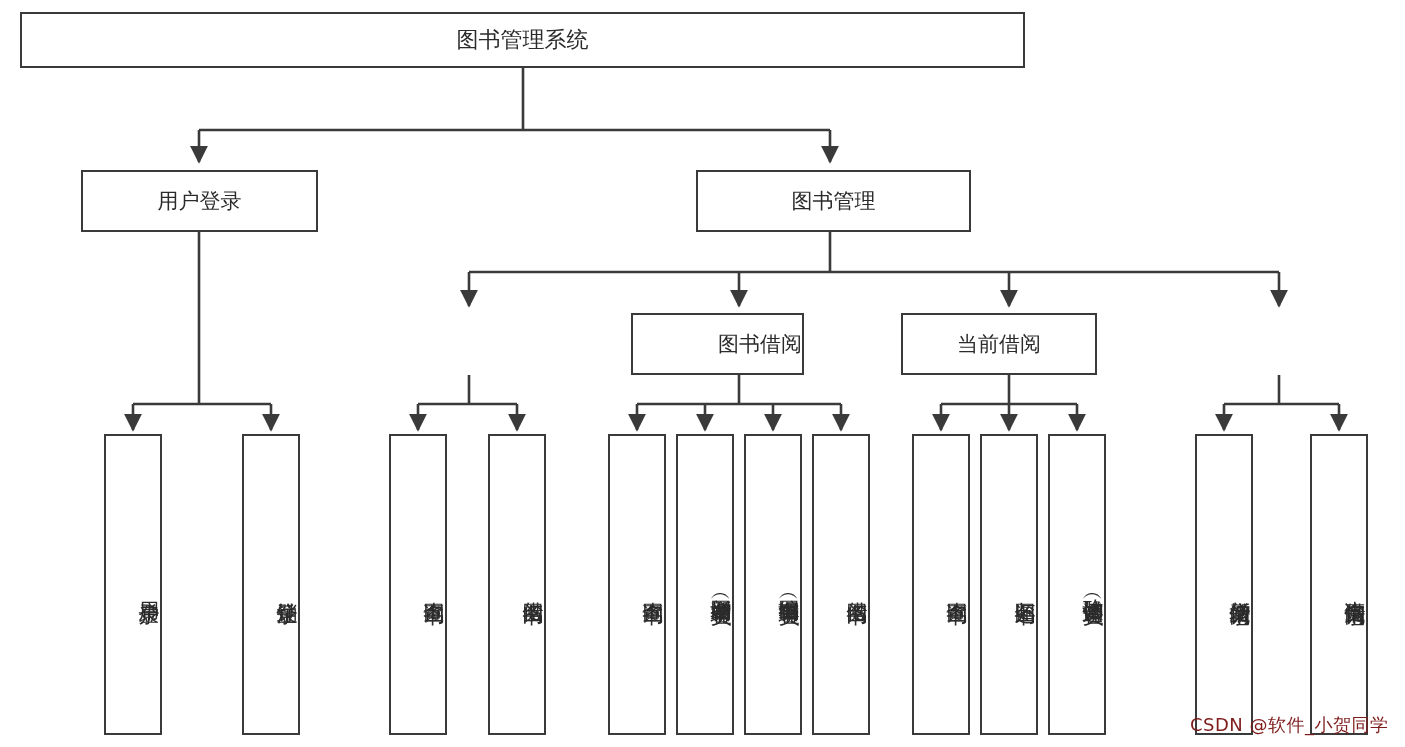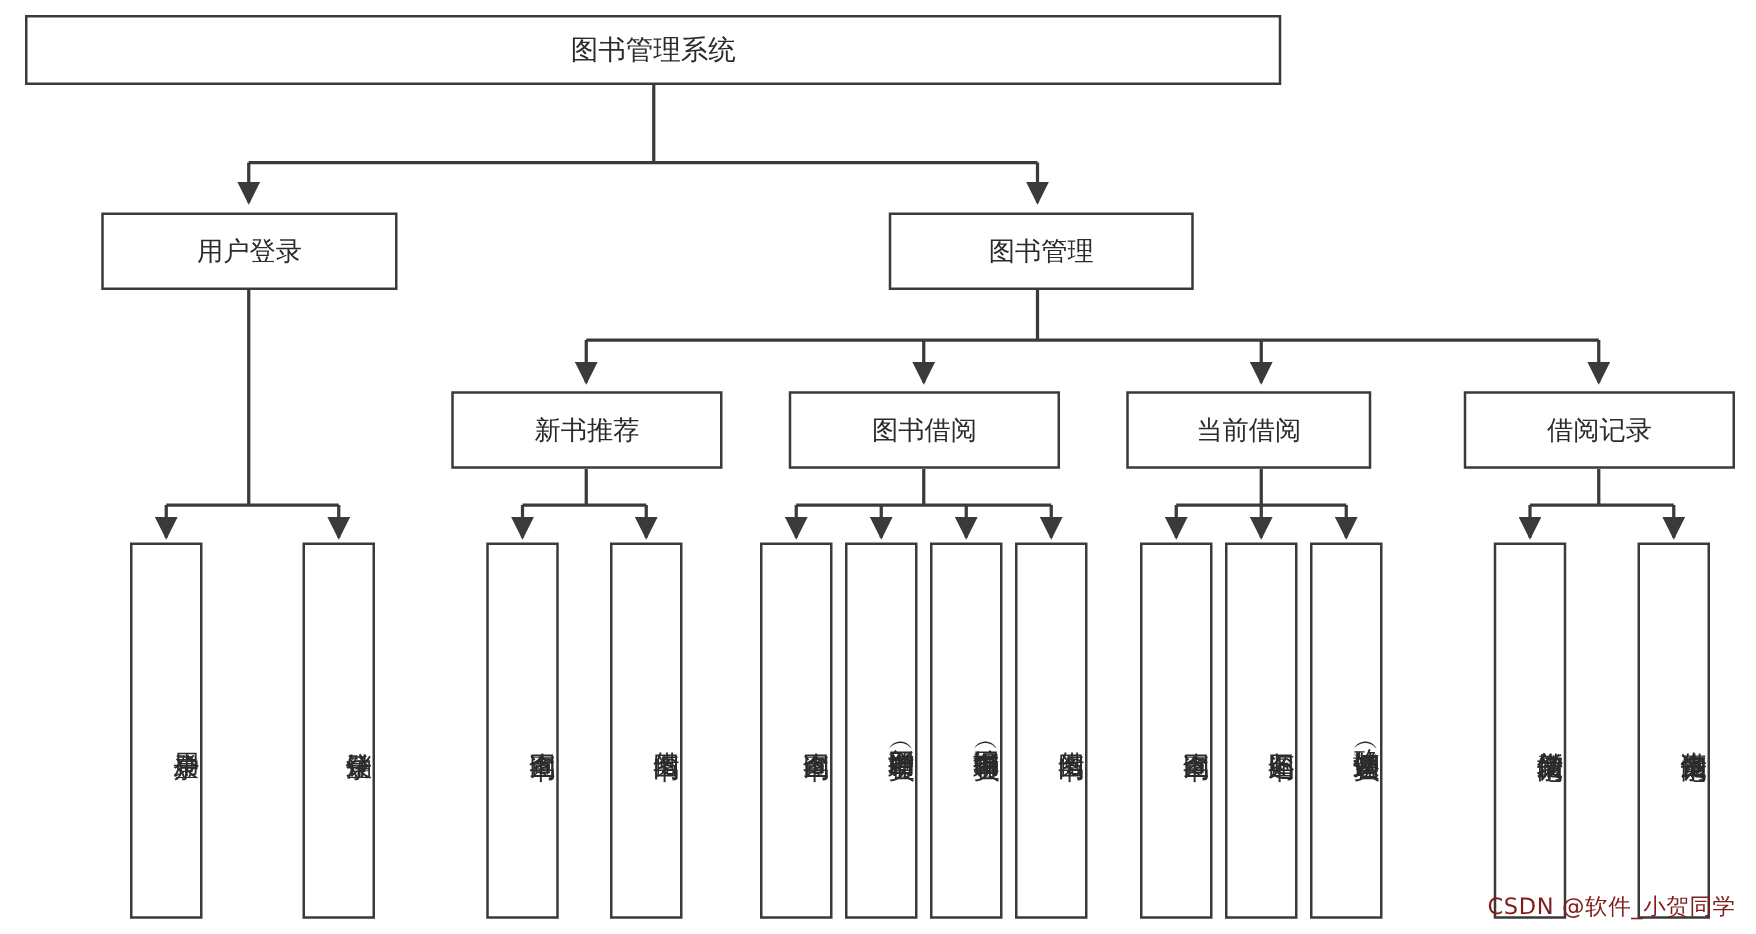--- a/index.html
+++ b/index.html
@@ -125,39 +125,33 @@
   </svg>
 
   <div class="node root" style="left:20px; top:12px; width:1005px; height:56px;">
     <span class="node-label">图书管理系统</span>
   </div>
 
   <div class="node level1" style="left:81px; top:170px; width:237px; height:62px;">
     <span class="node-label">用户登录</span>
   </div>
 
-  <div class="node level1" style="left:711px; top:170px; width:244px; height:62px;">
+  <div class="node level1" style="left:696px; top:170px; width:275px; height:62px;">
     <span class="node-label">图书管理</span>
   </div>
 
-  <div class="node level2" style="left:361px; top:313px; width:217px; height:62px;">
-    <span class="node-label">新书推荐</span>
-  </div>
-
-  <div class="node level2" style="left:631px; top:313px; width:217px; height:62px;">
+
+  <div class="node level2" style="left:631px; top:313px; width:173px; height:62px;justify-content:flex-end;">
     <span class="node-label">图书借阅</span>
   </div>
 
   <div class="node level2" style="left:901px; top:313px; width:196px; height:62px;">
     <span class="node-label">当前借阅</span>
   </div>
 
-  <div class="node level2" style="left:1171px; top:313px; width:217px; height:62px;">
-    <span class="node-label">借阅记录</span>
-  </div>
 
   <div class="node leaf" style="left:104px; top:434px; width:58px; height:301px;">
     <span class="node-label">用户登录</span>
   </div>
 
   <div class="node leaf" style="left:242px; top:434px; width:58px; height:301px;">
     <span class="node-label">注销登录</span>
   </div>
 
   <div class="node leaf" style="left:389px; top:434px; width:58px; height:301px;">

